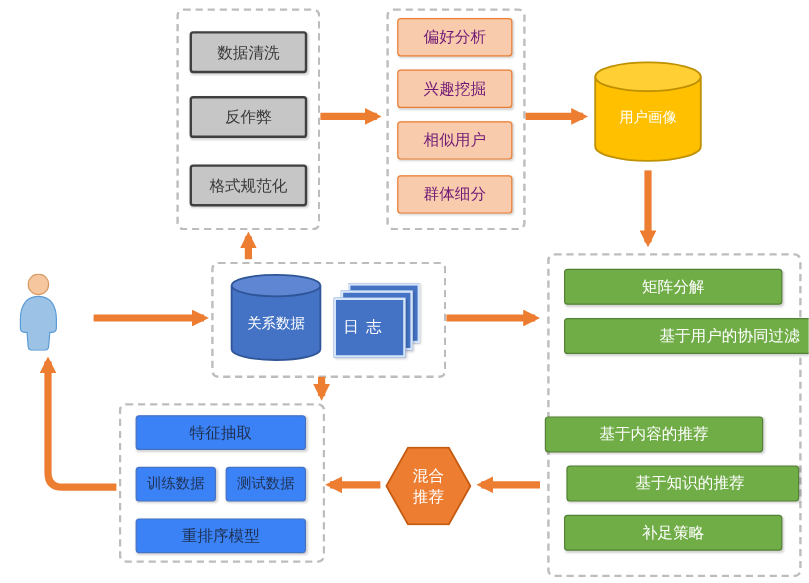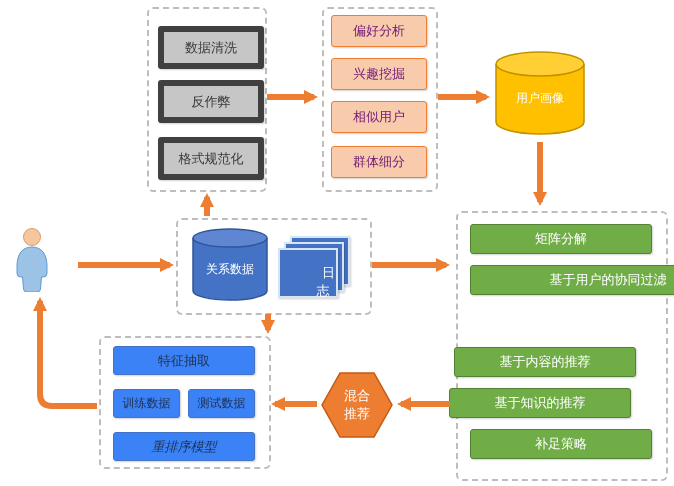--- a/index.html
+++ b/index.html
@@ -17,21 +17,21 @@
     background:transparent;
   }
   .node{
     position:absolute;
     display:flex;align-items:center;justify-content:center;
     font-size:13px;
     border-radius:3px;
     box-shadow:1px 1px 2px rgba(0,0,0,0.18);
     white-space:nowrap;
   }
-  .gray-node{background:#C6C6C6;border:6px solid #404040;color:#3A3A3A;}
+  .gray-node{background:#C6C6C6;border:2px solid #404040;color:#3A3A3A;}
   .salmon-node{background:#F8CBAD;border:1px solid #ED7D31;color:#701a75;}
   .green-node{background:#70AD47;border:1px solid #548235;color:#ffffff;}
   .blue-node{background:#3b82f6;border:1px solid #4472C4;color:#1F3050;}
   .shape{position:absolute;}
   .shape-label{
     position:absolute;left:0;right:0;
     text-align:center;color:#ffffff;font-size:12px;
   }
   .hex-label{
     position:absolute;left:50%;top:50%;
@@ -44,22 +44,22 @@
     position:absolute;left:0;top:0;width:674px;height:486px;
     pointer-events:none;
   }
   .paper{
     position:absolute;width:56px;height:46px;
     background:#4472C4;border:2px solid #D6E4F7;
     box-shadow:1px 1px 2px rgba(0,0,0,0.2);
   }
   .paper-label{
     position:absolute;left:0;right:0;top:14px;
-    text-align:center;color:#ffffff;font-size:13px;
-    letter-spacing:6px;text-indent:6px;padding-left:36px;
+    text-align:left;color:#ffffff;font-size:13px;
+    letter-spacing:6px;text-indent:6px;
   }
 </style>
 </head>
 <body>
 
 <div class="canvas">
 
   <div class="group" style="left:147px;top:7px;width:116px;height:181px;"></div>
   <div class="node gray-node" style="left:158px;top:26px;width:94px;height:31px;">数据清洗</div>
   <div class="node gray-node" style="left:158px;top:80px;width:94px;height:31px;">反作弊</div>
@@ -94,35 +94,35 @@
     <div class="paper" style="left:6px;top:6px;"></div>
     <div class="paper" style="left:0;top:12px;">
       <div class="paper-label">日志</div>
     </div>
   </div>
 
   <div class="group" style="left:456px;top:211px;width:208px;height:266px;"></div>
   <div class="node green-node" style="left:470px;top:224px;width:180px;height:28px;">矩阵分解</div>
   <div class="node green-node" style="left:470px;top:265px;width:180px;height:28px;padding-left:47px;">基于用户的协同过滤</div>
   <div class="node green-node" style="left:454px;top:347px;width:180px;height:28px;">基于内容的推荐</div>
-  <div class="node green-node" style="left:449px;top:388px;width:180px;height:28px;">基于知识的推荐</div>
+  <div class="node green-node" style="left:472px;top:388px;width:180px;height:28px;padding-left:12px;">基于知识的推荐</div>
   <div class="node green-node" style="left:470px;top:429px;width:180px;height:28px;">补足策略</div>
 
   <div class="shape" style="left:321px;top:372px;width:72px;height:66px;">
     <svg width="72" height="66" viewBox="0 0 72 66">
       <polygon points="19,1 53,1 71,33 53,65 19,65 1,33" fill="#ED7D31" stroke="#C55A11" stroke-width="1.5"></polygon>
     </svg>
     <div class="hex-label">混合推荐</div>
   </div>
 
   <div class="group" style="left:99px;top:336px;width:168px;height:129px;"></div>
   <div class="node blue-node" style="left:113px;top:346px;width:140px;height:27px;">特征抽取</div>
   <div class="node blue-node" style="left:113px;top:389px;width:65px;height:27px;font-size:12px;">训练数据</div>
   <div class="node blue-node" style="left:188px;top:389px;width:65px;height:27px;font-size:12px;">测试数据</div>
-  <div class="node blue-node" style="left:113px;top:432px;width:140px;height:27px;font-style:italic;">重排序模型</div>
+  <div class="node blue-node" style="left:113px;top:432px;width:140px;height:27px;">重排序模型</div>
 
   <div class="shape" style="left:14px;top:228px;width:36px;height:64px;">
     <svg width="36" height="64" viewBox="0 0 36 64">
       <circle cx="18" cy="9" r="8.5" fill="#F6C79F" stroke="#D89B66" stroke-width="1"></circle>
       <path d="M18 19 C 7 19 3 28 3 38 L3 45 Q3 49 6.5 49 L8.5 49 L9.5 61 Q9.8 64 13 64 L23 64 Q26.2 64 26.5 61 L27.5 49 L29.5 49 Q33 49 33 45 L33 38 C33 28 29 19 18 19 Z" fill="#9CC3E5" stroke="#5B9BD5" stroke-width="1"></path>
     </svg>
   </div>
 
   <svg class="arrow-layer" width="674" height="486" viewBox="0 0 674 486">
     <defs>

